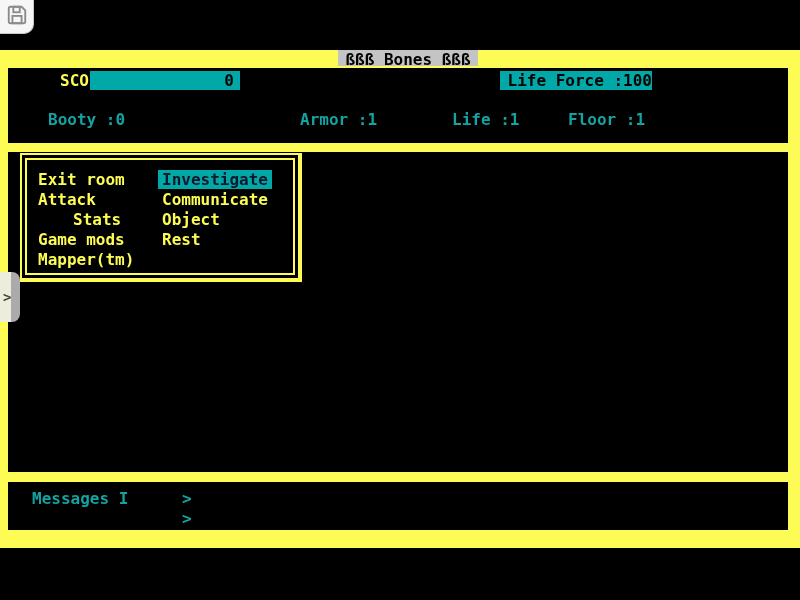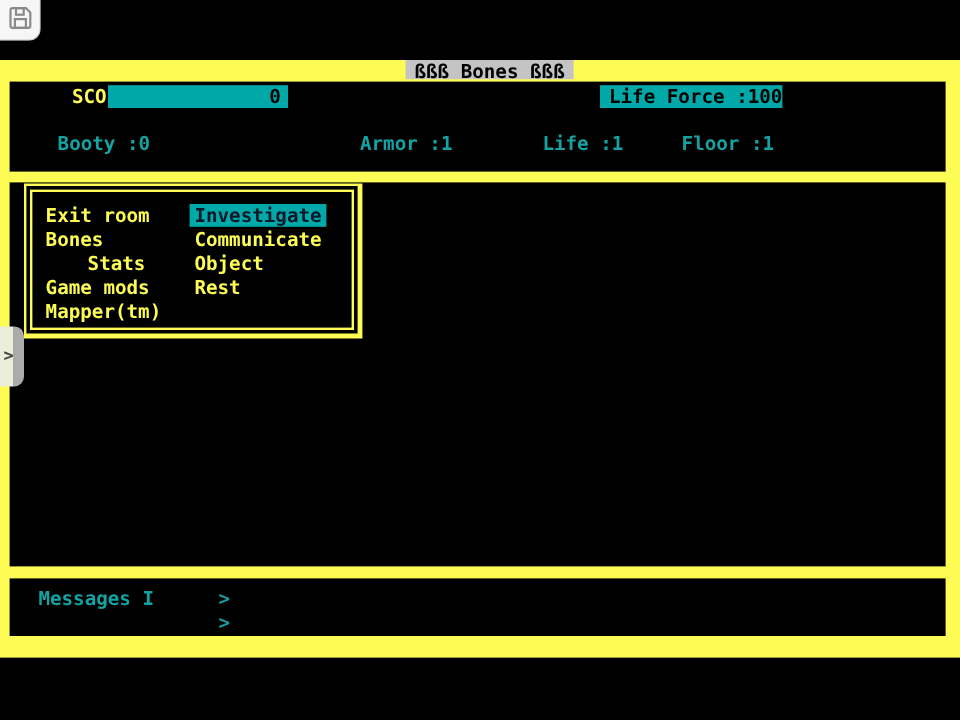--- a/index.html
+++ b/index.html
@@ -87,21 +87,21 @@
 
   <div class="abs ttext" style="left:48px;top:110px;text-align:right;">Booty :0</div>
   <div class="abs ttext" style="left:300px;top:110px;">Armor :1</div>
   <div class="abs ttext" style="left:452px;top:110px;">Life :1</div>
   <div class="abs ttext" style="left:568px;top:110px;">Floor :1</div>
 
   <div class="menu-outer">
     <div class="menu-inner"></div>
   </div>
   <div class="menu-item" style="left:38px;top:170px;">Exit room</div>
-  <div class="menu-item" style="left:38px;top:190px;">Bones</div>
+  <div class="menu-item" style="left:38px;top:190px;">Attack</div>
   <div class="menu-item" style="left:38px;top:210px;margin-left:35px;">Stats</div>
   <div class="menu-item" style="left:38px;top:230px;">Game mods</div>
   <div class="menu-item" style="left:38px;top:250px;">Mapper(tm)</div>
 
   <div class="menu-item selected" style="left:158px;top:170px;">Investigate</div>
   <div class="menu-item" style="left:162px;top:190px;">Communicate</div>
   <div class="menu-item" style="left:162px;top:210px;">Object</div>
   <div class="menu-item" style="left:162px;top:230px;">Rest</div>
 
   <div class="abs ttext" style="left:32px;top:489px;">Messages I</div>

